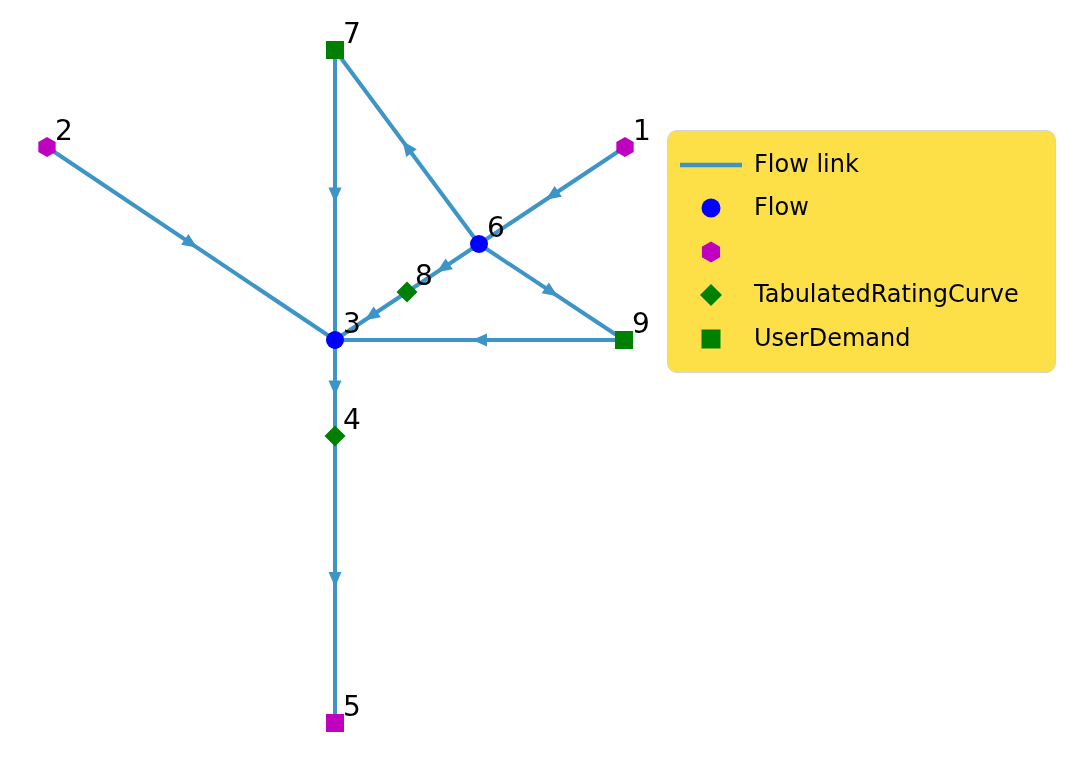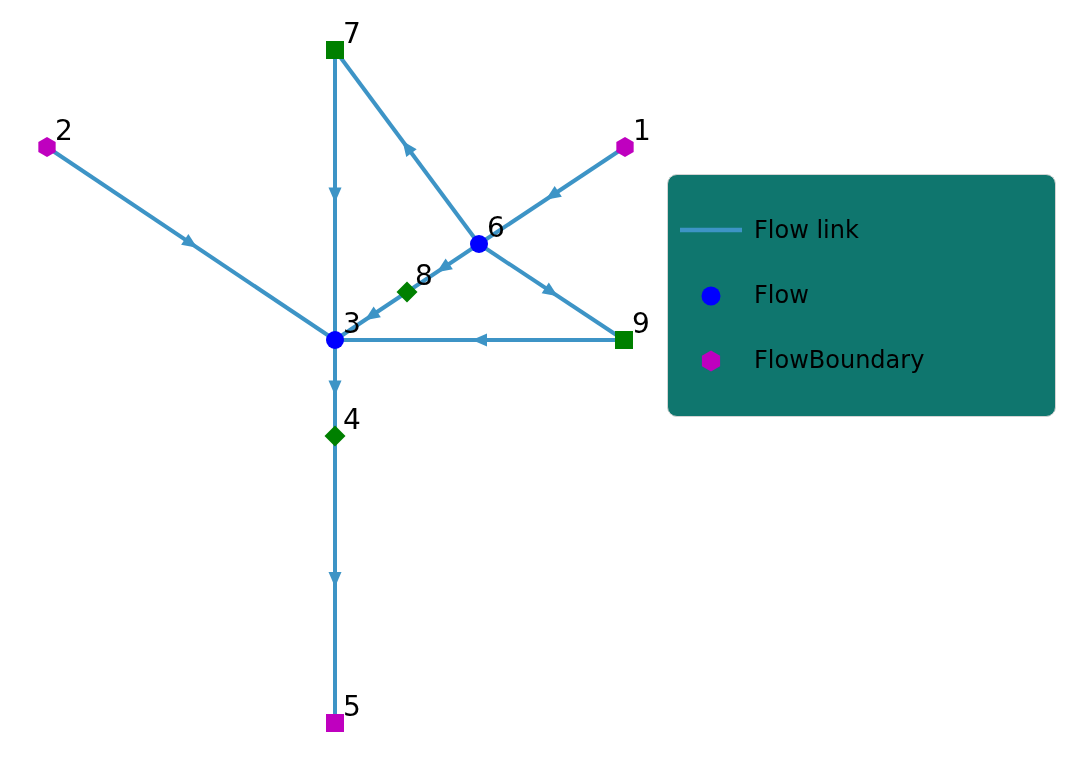--- a/index.html
+++ b/index.html
@@ -24,29 +24,28 @@
     font-family: "DejaVu Sans", sans-serif;
     font-size: 28px;
     fill: #000000;
   }
   .legend {
     position: absolute;
     left: 667px;
     top: 130px;
     width: 389px;
     height: 243px;
-    background: #0f766e;
+    background: #fde047;
     border: 1.5px solid #d4d4d4;
     border-radius: 10px;
     box-sizing: border-box;
     display: flex;
     flex-direction: column;
     justify-content: space-evenly;
     padding: 5px 0;
-    margin-top: 44px;
   }
   .legend-row {
     display: flex;
     align-items: center;
   }
   .swatch-box {
     width: 86px;
     display: flex;
     justify-content: center;
     align-items: center;
@@ -119,16 +118,31 @@
           </svg>
         </div>
         <span class="legend-label">Flow</span>
       </div>
       <div class="legend-row">
         <div class="swatch-box">
           <svg width="66" height="30" viewBox="0 0 66 30">
             <polygon points="33.00,4.50 42.09,9.75 42.09,20.25 33.00,25.50 23.91,20.25 23.91,9.75" fill="#bf00bf"></polygon>
           </svg>
         </div>
-        <span class="legend-label">FlowBoundary</span>
+      </div>
+      <div class="legend-row">
+        <div class="swatch-box">
+          <svg width="66" height="30" viewBox="0 0 66 30">
+            <polygon points="33,4 44,15 33,26 22,15" fill="#008000"></polygon>
+          </svg>
+        </div>
+        <span class="legend-label">TabulatedRatingCurve</span>
+      </div>
+      <div class="legend-row">
+        <div class="swatch-box">
+          <svg width="66" height="30" viewBox="0 0 66 30">
+            <rect x="23.5" y="5.5" width="19" height="19" fill="#008000"></rect>
+          </svg>
+        </div>
+        <span class="legend-label">UserDemand</span>
       </div>
     </div>
 </div>
 
 </body></html>

